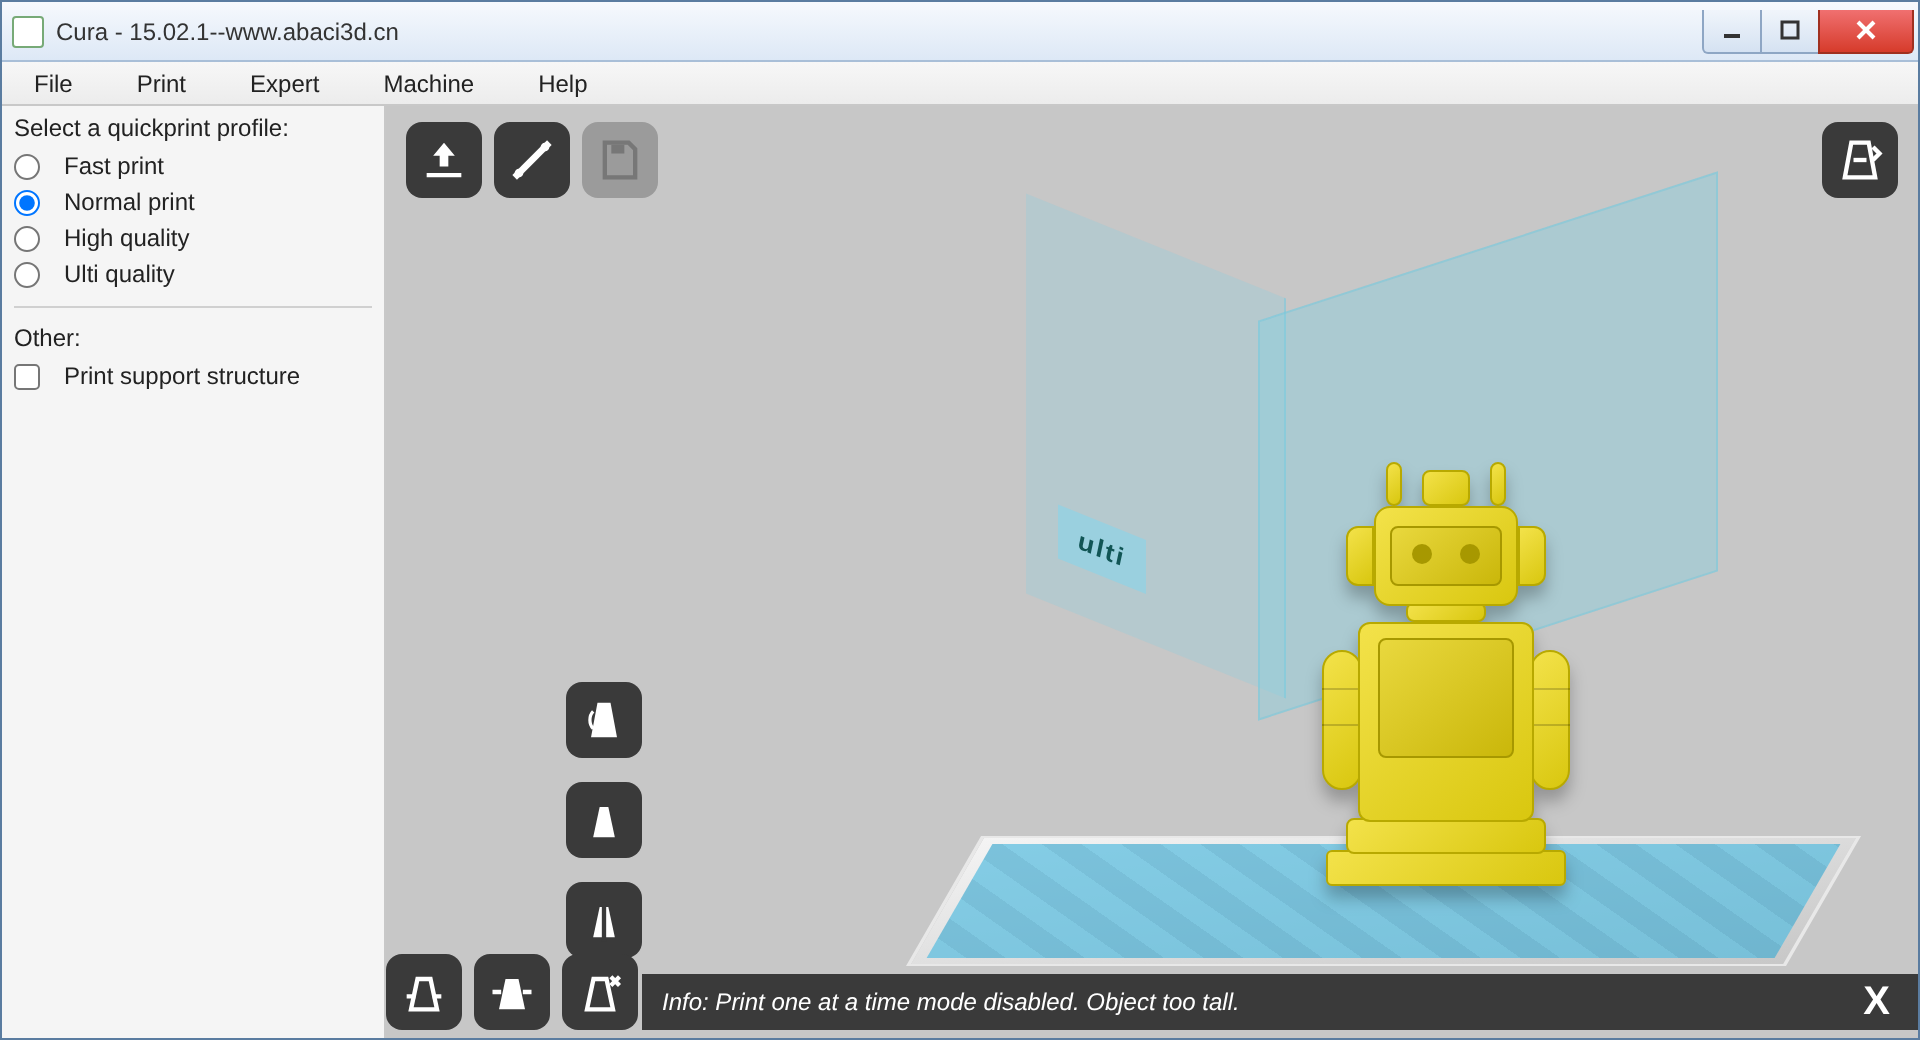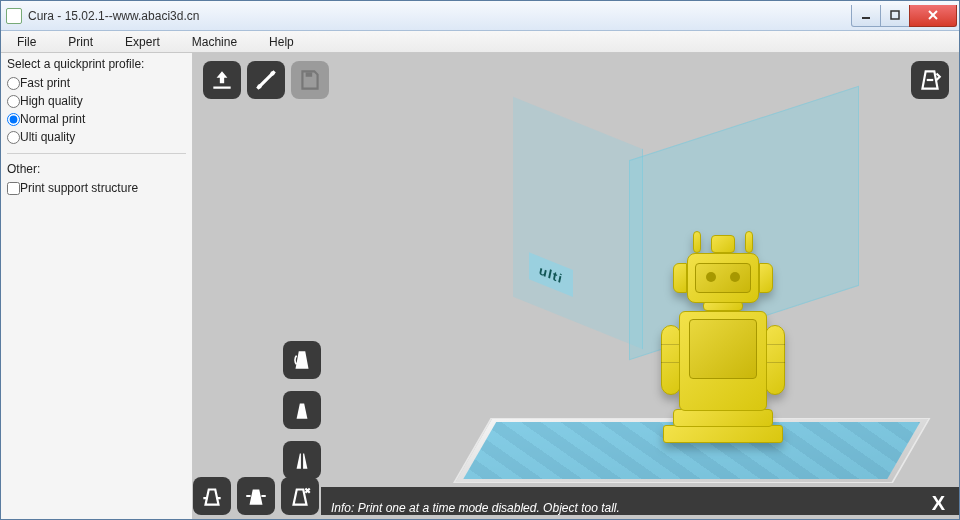--- a/index.html
+++ b/index.html
@@ -50,21 +50,21 @@
 
 .sidebar {
   width: 192px;
   background: #f5f5f5;
   border-right: 1px solid #c8c8c8;
   padding: 4px 6px;
   display: flex; flex-direction: column; gap: 2px;
 }
 .sidebar .heading { color: #222; margin-bottom: 2px; }
 .sidebar label.radio, .sidebar label.check {
-  display: flex; align-items: center; gap: 0; color: #222;
+  display: flex; align-items: center; gap: 12px; color: #222;
   padding: 1px 0;
 }
 .sidebar label.radio input, .sidebar label.check input { margin: 0; }
 .sidebar .sep { height: 1px; background: #d0d0d0; margin: 6px 0; }
 
 .viewport {
   flex: 1; position: relative;
   background: #c7c7c7;
   overflow: hidden;
 }
@@ -85,22 +85,22 @@
 
 .lv-stack { position: absolute; left: 90px; bottom: 40px; display: flex; flex-direction: column; gap: 12px; }
 
 .bl-row { position: absolute; left: 0px; bottom: 4px; display: flex; gap: 6px; }
 
 
 .info-bar {
   position: absolute; left: 128px; right: 0; bottom: 4px;
   height: 28px;
   background: #3a3a3a; color: #fff;
-  display: flex; align-items: flex-end;
-  padding: 0 10px;
+  display: flex; align-items: center;
+  padding: 12px 10px;
   font-size: 16px; font-style: italic;
 }
 .info-bar .msg { flex: 1; white-space: nowrap; overflow: hidden; text-overflow: ellipsis; }
 .info-bar .close-x { font-weight: bold; font-style: normal; font-size: 20px; padding: 0 4px; }
 
 
 .scene { position: absolute; left: 260px; top: 90px; width: 440px; height: 340px; }
 .platform {
   position: absolute; left: 0; bottom: 0; width: 440px; height: 130px;
   background: linear-gradient(160deg, rgba(255,255,255,0.8), rgba(200,200,200,0.6));
@@ -202,26 +202,26 @@
   <div class="body">
 
     <div class="sidebar">
       <div class="heading">Select a quickprint profile:</div>
 
       <label class="radio">
         <input type="radio" name="profile" style="">
         <span>Fast print</span>
       </label>
       <label class="radio">
+        <input type="radio" name="profile" checked="" style="">
+        <span>Normal print</span>
+      </label>
+      <label class="radio">
         <input type="radio" name="profile" style="">
         <span>High quality</span>
-      </label>
-      <label class="radio">
-        <input type="radio" name="profile" checked="" style="">
-        <span>Normal print</span>
       </label>
       <label class="radio">
         <input type="radio" name="profile" style="">
         <span>Ulti quality</span>
       </label>
 
       <div class="sep"></div>
 
       <div class="heading">Other:</div>
       <label class="check">

